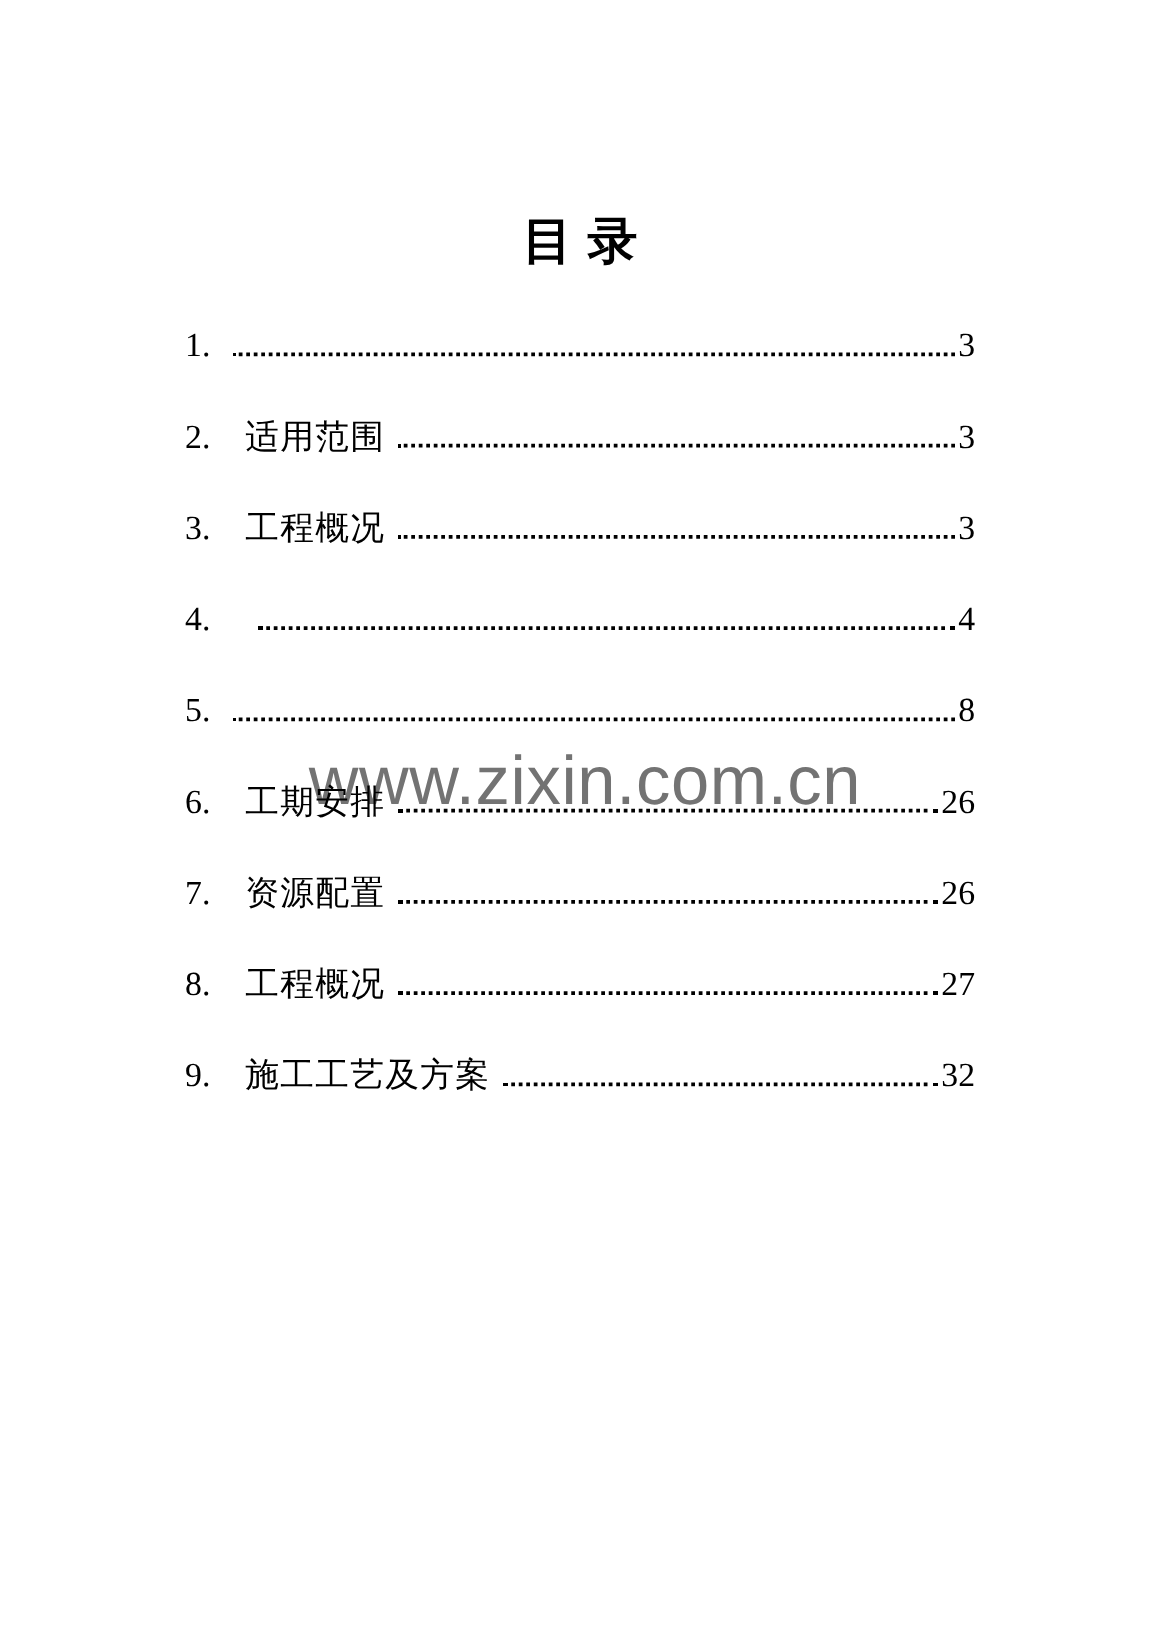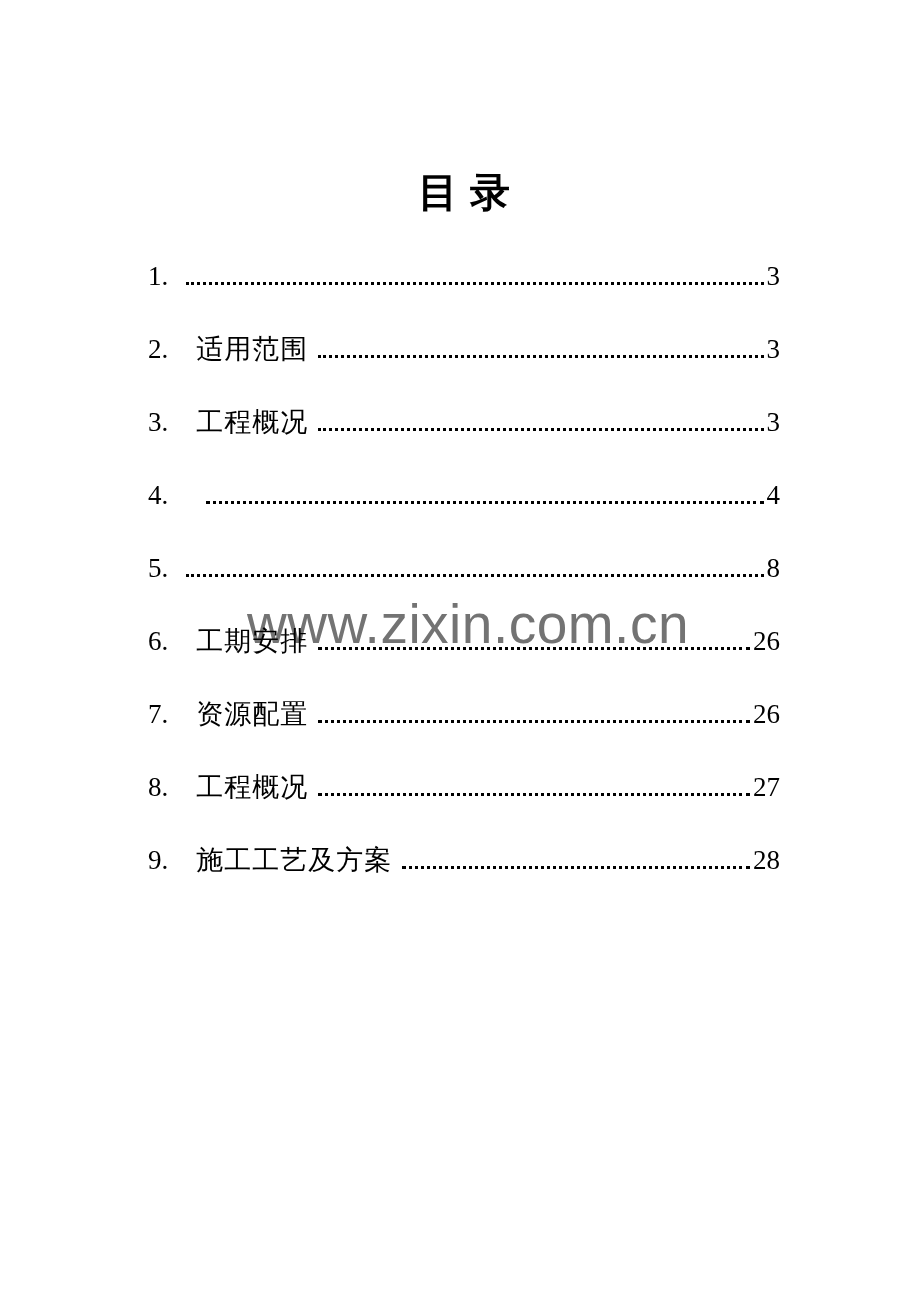--- a/index.html
+++ b/index.html
@@ -134,18 +134,18 @@
         <span class="toc-num">8.</span>
         <span class="toc-title">工程概况</span>
         <span class="toc-leader"></span>
         <span class="toc-page">27</span>
       </div>
 
       <div class="toc-row wide">
         <span class="toc-num">9.</span>
         <span class="toc-title">施工工艺及方案</span>
         <span class="toc-leader"></span>
-        <span class="toc-page">28</span>
+        <span class="toc-page">32</span>
       </div>
 
     </div>
   </div>
 </div>
 
 </body></html>

